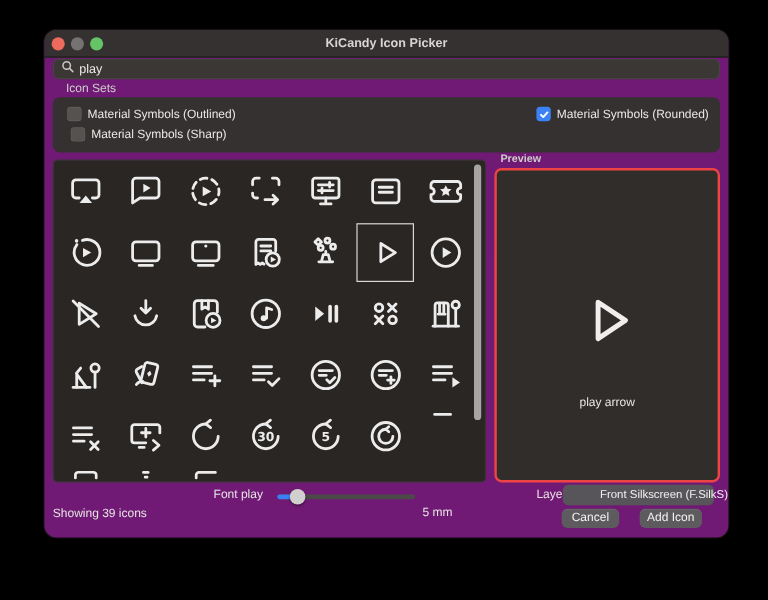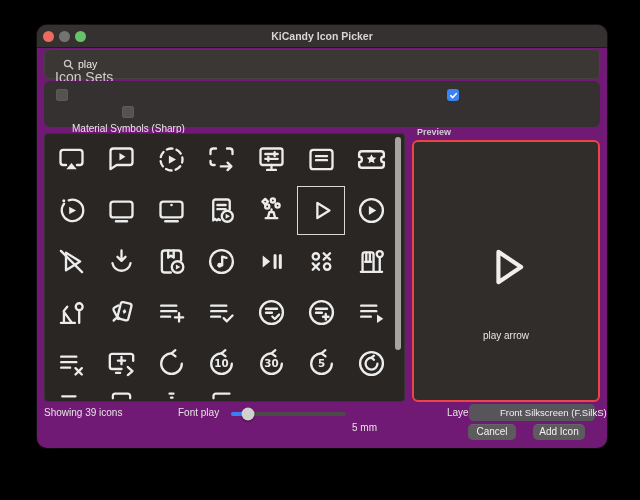--- a/index.html
+++ b/index.html
@@ -3,26 +3,26 @@
 <meta charset="utf-8">
 <style>
   html,body{margin:0;padding:0;background:#000;width:640px;height:500px;overflow:hidden;
     font-family:"Liberation Sans","DejaVu Sans",sans-serif;-webkit-font-smoothing:antialiased;}
   .window{position:absolute;left:37px;top:25px;width:570px;height:423px;background:#701a75;
     border-radius:10px;box-shadow:0 12px 32px rgba(0,0,0,.6),0 0 0 1px #161514;overflow:hidden;}
   .titlebar{position:absolute;left:0;top:0;width:100%;height:22px;background:#343130;border-bottom:1px solid #1f1d1c;}
   .tl{position:absolute;top:5.5px;width:11px;height:11px;border-radius:50%;}
   .title{position:absolute;left:0;right:0;top:0;height:22px;line-height:22px;text-align:center;
     font-size:10.5px;font-weight:700;color:#d8d6d4;}
-  .search{position:absolute;left:7px;top:24px;width:556px;height:30px;background:#3a3735;border-radius:5px;
-    display:flex;align-items:center;padding:12px;box-sizing:border-box;border:1px solid #454240;}
+  .search{position:absolute;left:7px;top:24px;width:556px;height:17px;background:#3a3735;border-radius:5px;
+    display:flex;padding:0;box-sizing:border-box;border:1px solid #454240;}
   .search svg{margin:0 4px 0 6px;flex:0 0 auto;}
   .search input{background:transparent;border:none;outline:none;color:#ecebea;font-size:10.5px;
     font-family:inherit;width:100%;padding:0;}
-  .sets-label{position:absolute;left:18px;top:44px;font-size:14px;color:#cfcdcb;}
+  .sets-label{position:absolute;left:18px;top:44px;font-size:10px;color:#cfcdcb;}
   .sets-panel{position:absolute;left:7px;top:56px;width:556px;height:46px;background:#343130;border-radius:6px;}
   .cbrow{position:absolute;display:flex;align-items:center;gap:5px;cursor:default;}
   .cb-box{width:12px;height:12px;border-radius:3px;background:#55524f;box-shadow:inset 0 0 0 .5px #646160;
     display:flex;align-items:center;justify-content:center;}
   .cbrow.checked .cb-box{background:#3b82f7;box-shadow:none;}
   .cb-box svg{display:none;}
   .cbrow.checked .cb-box svg{display:block;}
   .cb-label{font-size:10px;color:#e9e7e5;}
   .grid-panel{position:absolute;left:7px;top:108px;width:361px;height:269px;background:#292624;
     border-radius:4px;border:1px solid #373432;box-sizing:border-box;overflow:hidden;}
@@ -30,21 +30,21 @@
   .cell{width:50px;height:51px;display:flex;align-items:center;justify-content:center;}
   .cell.selected{outline:1.5px solid #d9d8d7;outline-offset:-2px;}
   .cell.partial{height:14px;align-items:flex-start;overflow:hidden;}
   .scrollthumb{position:absolute;right:3px;top:3px;width:6px;height:213px;border-radius:3px;background:#a7a5a3;}
   .preview-label{position:absolute;left:380px;top:102px;font-size:9px;color:#cfcdcb;font-weight:bold;}
   .preview-box{position:absolute;left:375px;top:115px;width:188px;height:262px;background:#302d2b;
     border:2px solid #ef4444;border-radius:6px;box-sizing:border-box;}
   .preview-icon{position:absolute;left:50%;top:97px;transform:translateX(-50%);}
   .preview-caption{position:absolute;left:0;right:0;top:188px;text-align:center;font-size:10px;color:#e8e6e4;}
   .statusbar{position:absolute;left:0;top:378px;width:100%;height:45px;font-size:10px;color:#e6e4e2;}
-  .showing{position:absolute;left:7px;top:4px;}
+  .showing{position:absolute;left:7px;top:20px;}
   .fs-label{position:absolute;left:141px;top:4px;}
   .slider{position:absolute;left:194px;top:9px;width:115px;height:3.5px;border-radius:2px;background:#4c4a48;}
   .slider-fill{position:absolute;left:0;top:0;height:100%;border-radius:2px;background:#3b7ff5;}
   .slider-knob{position:absolute;top:50%;width:13px;height:13px;border-radius:50%;background:#d2d0ce;
     transform:translate(-50%,-50%);box-shadow:0 1px 2px rgba(0,0,0,.5);}
   .fs-value{position:absolute;left:315px;top:19px;}
   .layer-label{position:absolute;left:410px;top:4px;}
   .dropdown{position:absolute;left:432px;top:1px;width:126px;height:17px;background:#57555a;border-radius:4.5px;
     display:flex;align-items:center;box-sizing:border-box;padding:0 2px 0 7px;}
   .dropdown .dd-text{flex:1;font-size:9.5px;color:#f2f1f0;white-space:nowrap;padding-left:24px;}
@@ -71,31 +71,33 @@
         <path d="M7.6 7.6 10.6 10.6"></path>
       </svg>
     <input type="text" value="play" style="">
   </div>
 
   <div class="sets-label">Icon Sets</div>
 
   <div class="sets-panel">
     <div class="cbrow" style="left:12px;top:8px;">
       <span class="cb-box"></span>
-    </div>
-    <div class="cbrow" style="left:28px;top:25px;flex-direction:column;">
+      <span class="cb-label">Material Symbols (Outlined)</span>
+    </div>
+    <div class="cbrow" style="left:15px;top:25px;">
       <span class="cb-box"></span>
       <span class="cb-label">Material Symbols (Sharp)</span>
     </div>
     <div class="cbrow checked" style="left:403px;top:8px;">
       <span class="cb-box">
           <svg width="9" height="9" viewBox="0 0 10 10" fill="none" stroke="#fff" stroke-width="1.8" stroke-linecap="round" stroke-linejoin="round">
             <path d="M2 5.2 4.1 7.3 8 3"></path>
           </svg>
         </span>
+      <span class="cb-label">Material Symbols (Rounded)</span>
     </div>
   </div>
 
   <div class="grid-panel">
     <div class="grid">
         <div class="cell">
           <svg viewBox="0 0 24 24" width="33" height="33" fill="none" stroke="#ececec" stroke-width="1.7" stroke-linecap="round" stroke-linejoin="round">
             <path d="M8 16H6a2 2 0 0 1-2-2V7a2 2 0 0 1 2-2h12a2 2 0 0 1 2 2v7a2 2 0 0 1-2 2h-2"></path>
             <path d="M12 14.5 15.8 19H8.2z" fill="#ececec" stroke="none"></path>
           </svg>
@@ -294,27 +296,20 @@
           <svg viewBox="0 0 24 24" width="33" height="33" fill="none" stroke="#ececec" stroke-width="1.7" stroke-linecap="round" stroke-linejoin="round">
             <path d="M20.5 10V6.6A1.6 1.6 0 0 0 18.9 5H5.1A1.6 1.6 0 0 0 3.5 6.6v7.8A1.6 1.6 0 0 0 5.1 16H12"></path>
             <path d="M12 7.3v5.2M9.4 9.9h5.2M8 18.8h3"></path>
             <path d="m16.6 14.6 3.4 2.9-3.4 2.9"></path>
           </svg>
         </div>
         <div class="cell">
           <svg viewBox="0 0 24 24" width="33" height="33" fill="none" stroke="#ececec" stroke-width="1.7" stroke-linecap="round" stroke-linejoin="round">
             <path d="M12 4.6A7.5 7.5 0 1 0 19.5 12.1"></path>
             <path d="M12 4.6l2.8-2.3M12 4.6l2.9 2.2"></path>
-          </svg>
-        </div>
-        <div class="cell">
-          <svg viewBox="0 0 24 24" width="33" height="33" fill="none" stroke="#ececec" stroke-width="1.7" stroke-linecap="round" stroke-linejoin="round">
-            <path d="M12 4.6A7.5 7.5 0 1 0 19.5 12.1"></path>
-            <path d="M12 4.6l2.8-2.3M12 4.6l2.9 2.2"></path>
-            <text x="12" y="14.8" font-size="7.5" font-weight="700" fill="#ececec" stroke="none" text-anchor="middle" font-family="DejaVu Sans">10</text>
           </svg>
         </div>
         <div class="cell">
           <svg viewBox="0 0 24 24" width="33" height="33" fill="none" stroke="#ececec" stroke-width="1.7" stroke-linecap="round" stroke-linejoin="round">
             <path d="M12 4.6A7.5 7.5 0 1 0 19.5 12.1"></path>
             <path d="M12 4.6l2.8-2.3M12 4.6l2.9 2.2"></path>
             <text x="12" y="14.8" font-size="7.5" font-weight="700" fill="#ececec" stroke="none" text-anchor="middle" font-family="DejaVu Sans">30</text>
           </svg>
         </div>
         <div class="cell">

